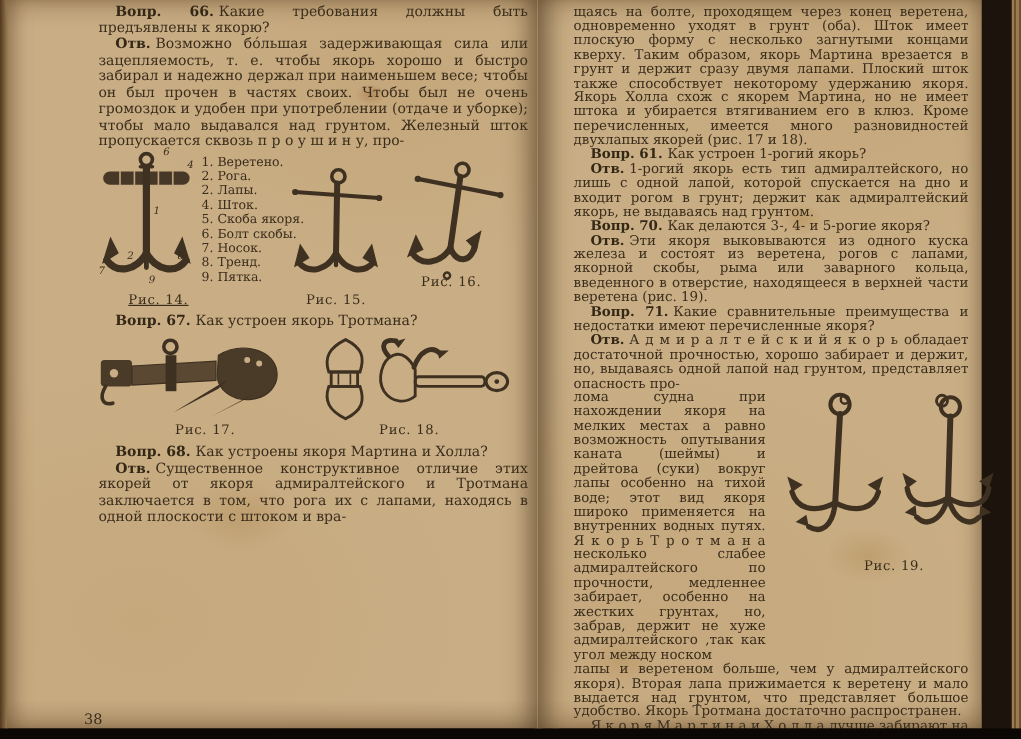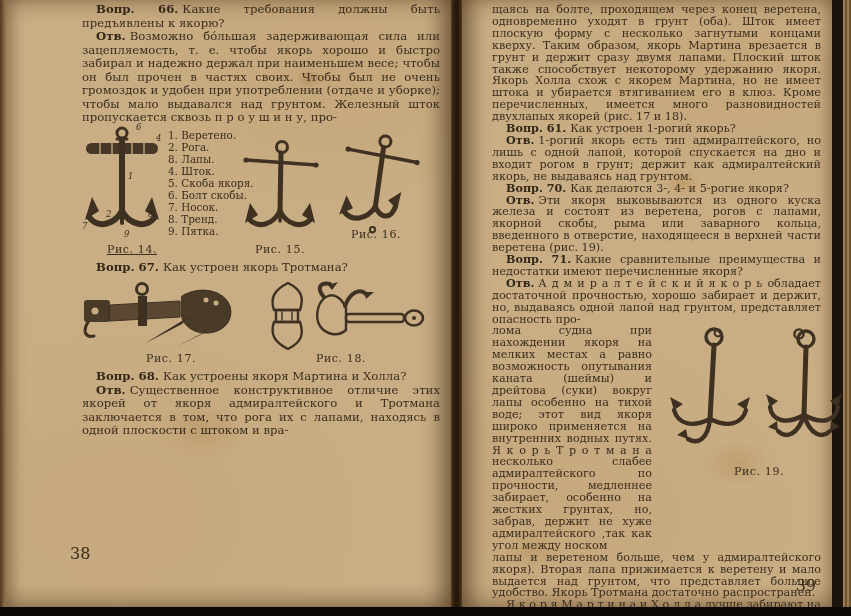--- a/index.html
+++ b/index.html
@@ -17,21 +17,21 @@
   .bottom-bar{position:absolute;left:0;bottom:0;width:851px;height:9px;background:#0a0704;}
 
   .page{position:absolute;top:0;height:607px;background-color:#c9ae85;
     background-image:
       radial-gradient(ellipse 320px 220px at 72% 12%, rgba(186,150,98,.30), transparent 70%),
       radial-gradient(ellipse 420px 320px at 25% 85%, rgba(188,152,102,.28), transparent 70%),
       linear-gradient(180deg, rgba(140,110,70,.22) 0, rgba(0,0,0,0) 4%, rgba(0,0,0,0) 96%, rgba(110,82,50,.30) 100%);
   }
   .page-left{left:6px;width:445px;
     box-shadow:inset 12px 0 14px -6px rgba(96,70,42,.55), inset -16px 0 22px -8px rgba(66,44,22,.70);}
-  .page-right{left:462px;width:370px;
+  .page-right{left:448px;width:370px;
     box-shadow:inset 16px 0 20px -8px rgba(66,44,22,.65), inset -10px 0 14px -6px rgba(100,74,45,.55);}
 
   .content{position:absolute;top:0;bottom:0;left:0;right:0;border-radius:19px;}
   .page-left .content{padding:3px 11px 0 76px;}
   .page-right .content{padding:4px 11px 0 30px;}
 
   .t{margin:0;text-align:justify;color:#3a2d1c;}
   .page-left .t{font-size:11.7px;line-height:13.5px;}
   .page-right .t{font-size:11.2px;line-height:11.9px;}
   .ind{text-indent:14px;}
@@ -44,21 +44,21 @@
   .labels{position:absolute;font-size:10.4px;line-height:12.1px;color:#3a2d1c;}
   .labels div{white-space:nowrap;}
 
   .callout{position:absolute;font-size:8.5px;font-style:italic;color:#3a2d1c;}
 
   .wrap{display:flex;align-items:flex-start;}
   .narrow{width:160px;flex:0 0 160px;}
   .fig19-block{position:relative;width:182px;margin-left:16px;}
   .fig19-block .cap{position:static;display:block;margin-top:2px;}
 
-  .pagenum{position:absolute;font-size:16px;color:#3a2d1c;}
+  .pagenum{position:absolute;font-size:12px;color:#3a2d1c;margin-top:48px;}
   .pagenum-left{left:64px;top:544px;}
   .pagenum-right{right:16px;top:576px;}
 
   .stain{position:absolute;border-radius:50%;pointer-events:none;}
   svg{display:block;}
 </style>
 </head>
 <body>
 
 <div class="gutter"></div>
@@ -96,21 +96,21 @@
         <span class="callout" style="left:46px;top:46px;">1</span>
         <span class="callout" style="left:0px;top:96px;">7</span>
         <span class="callout" style="left:24px;top:84px;">2</span>
         <span class="callout" style="left:66px;top:84px;">8</span>
         <span class="callout" style="left:42px;top:104px;">9</span>
       </div>
 
       <div class="labels" style="left:86px;top:4px;">
         <div>1. Веретено.</div>
         <div>2. Рога.</div>
-        <div>8. Лапы.</div>
+        <div>2. Лапы.</div>
         <div>4. Шток.</div>
         <div>5. Скоба якоря.</div>
         <div>6. Болт скобы.</div>
         <div>7. Носок.</div>
         <div>8. Тренд.</div>
         <div>9. Пятка.</div>
       </div>
 
       <div class="fig" style="left:158px;top:14px;width:80px;height:98px;">
         <svg width="80" height="98" viewBox="0 0 80 98">

